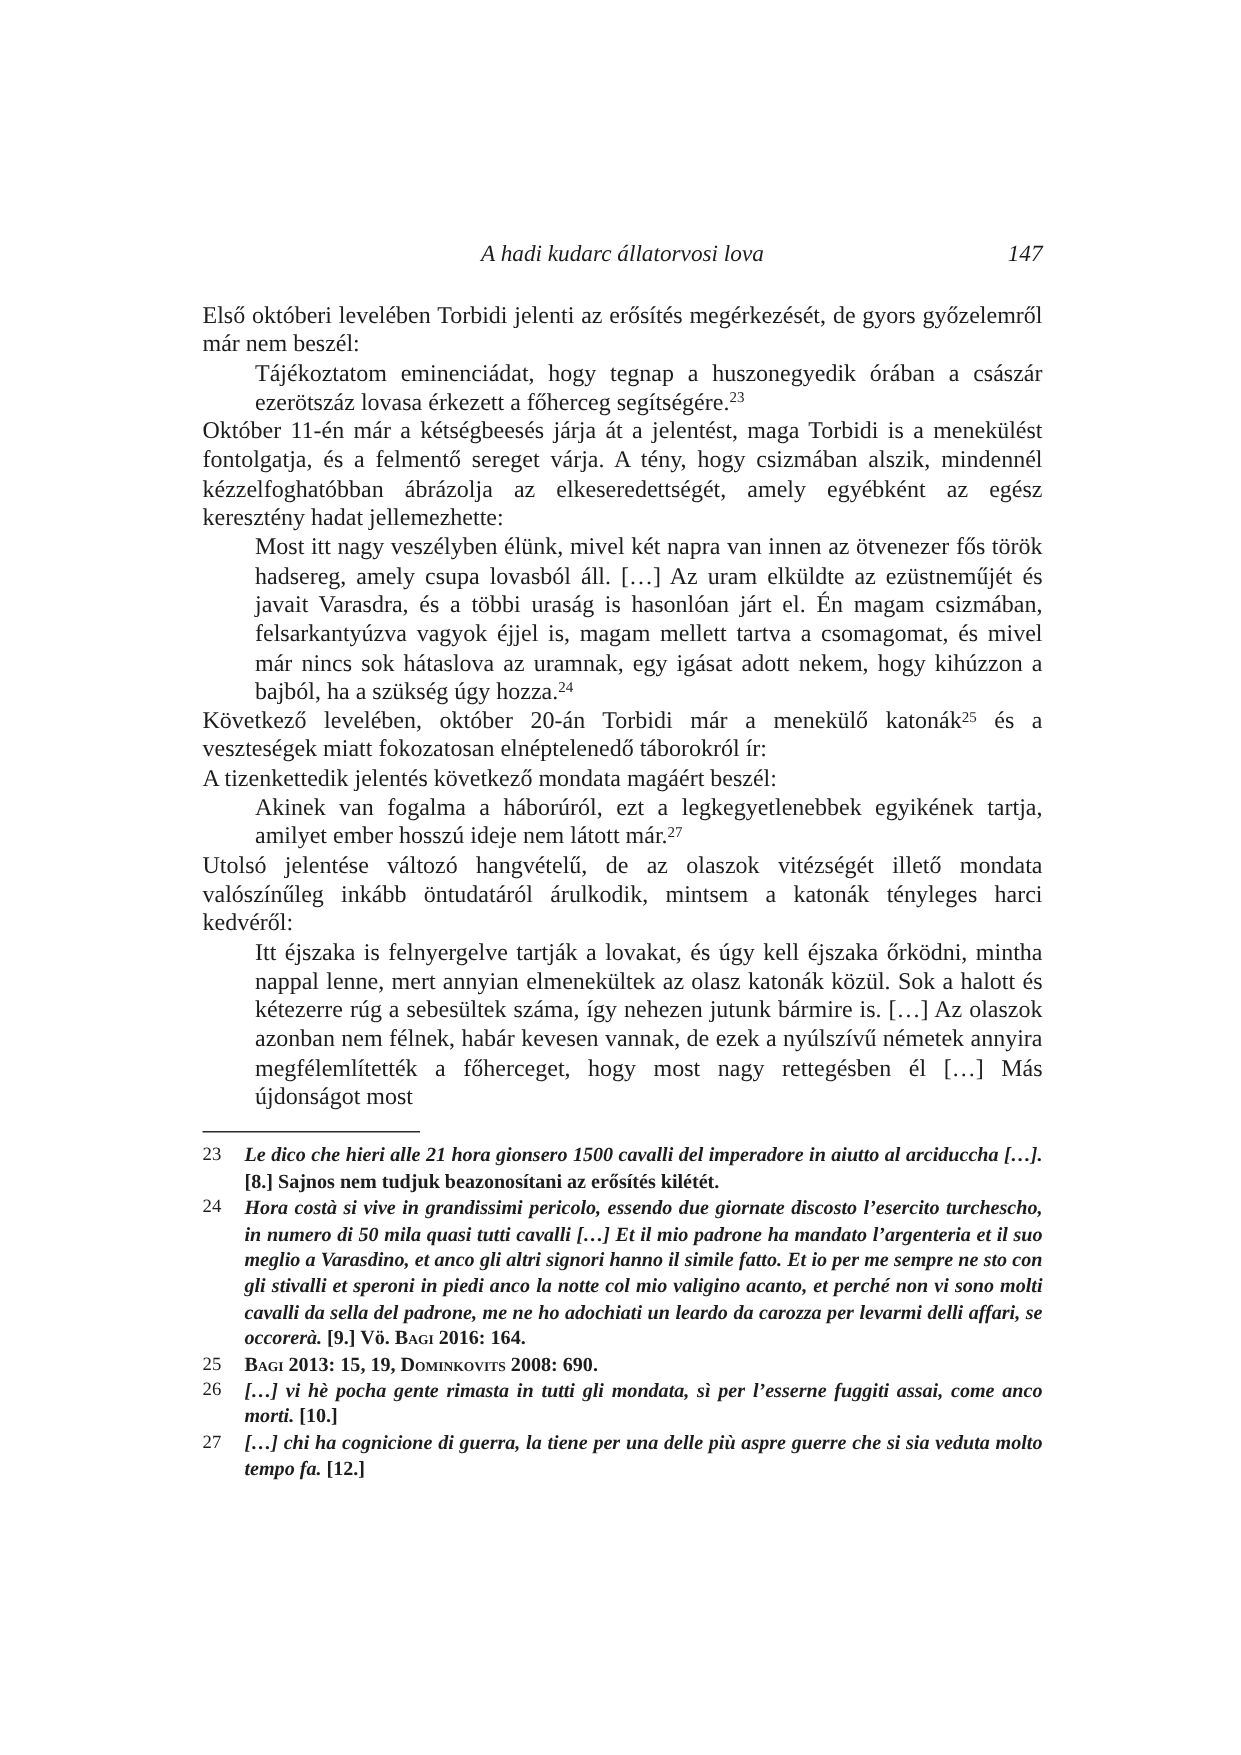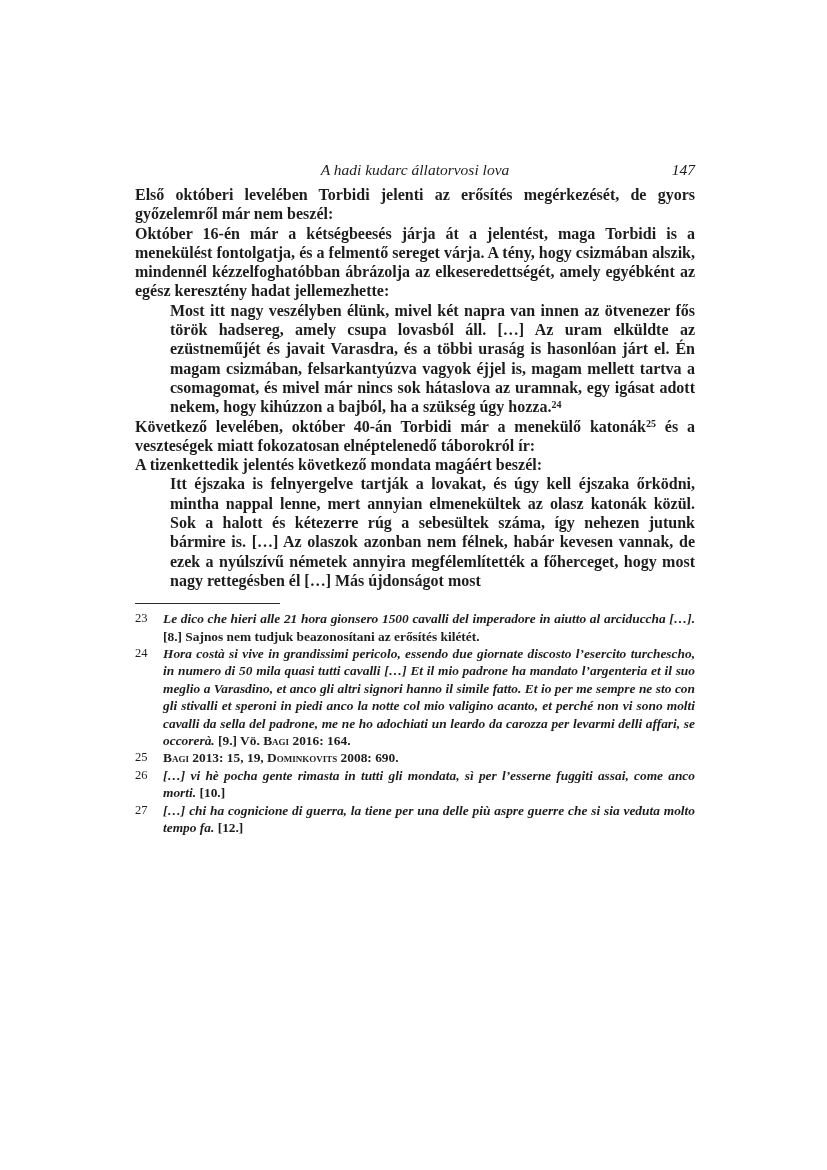--- a/index.html
+++ b/index.html
@@ -21,25 +21,24 @@
   }
   .running-head {
     position: relative;
     font-style: italic;
     font-size: 15.5px;
     line-height: 18px;
   }
   .rh-title { text-align: center; }
   .rh-page { position: absolute; right: 0; top: 0; text-align: right; }
   .body-text {
-    margin-top: 6px;
+    margin-top: 22px;
     font-size: 16px;
     line-height: 19.3px;
     text-align: justify;
-    font-weight: bold;
   }
   .para { margin: 0; }
   .quote { margin-left: 35px; }
   .fnref {
     font-size: 10px;
     line-height: 0;
     vertical-align: baseline;
     position: relative;
     top: -0.45em;
   }
@@ -70,24 +69,27 @@
 <div class="page">
   <div class="content">
 
     <div class="running-head">
       <div class="rh-title">A hadi kudarc állatorvosi lova</div>
       <div class="rh-page">147</div>
     </div>
 
     <div class="body-text">
       <p class="para"><span>Első októberi levelében Torbidi jelenti az erősítés megérkezését, de gyors győzelemről már nem beszél:</span></p>
-      <p class="para"><span>Október 16-én már a kétségbeesés járja át a jelentést, maga Torbidi is a menekülést fontolgatja, és a felmentő sereget várja. A tény, hogy csizmában alszik, mindennél kézzelfoghatóbban ábrázolja az elkeseredettségét, amely egyébként az egész keresztény hadat jellemezhette:</span></p>
+      <p class="para quote"><span>Tájékoztatom eminenciádat, hogy tegnap a huszonegyedik órában a császár ezerötszáz lovasa érkezett a főherceg segítségére.</span><span class="fnref">23</span></p>
+      <p class="para"><span>Október 11-én már a kétségbeesés járja át a jelentést, maga Torbidi is a menekülést fontolgatja, és a felmentő sereget várja. A tény, hogy csizmában alszik, mindennél kézzelfoghatóbban ábrázolja az elkeseredettségét, amely egyébként az egész keresztény hadat jellemezhette:</span></p>
       <p class="para quote"><span>Most itt nagy veszélyben élünk, mivel két napra van innen az ötvenezer fős török hadsereg, amely csupa lovasból áll. […] Az uram elküldte az ezüstneműjét és javait Varasdra, és a többi uraság is hasonlóan járt el. Én magam csizmában, felsarkantyúzva vagyok éjjel is, magam mellett tartva a csomagomat, és mivel már nincs sok hátaslova az uramnak, egy igásat adott nekem, hogy kihúzzon a bajból, ha a szükség úgy hozza.</span><span class="fnref">24</span></p>
-      <p class="para"><span>Következő levelében, október 40-án Torbidi már a menekülő katonák</span><span class="fnref">25</span><span> és a veszteségek miatt fokozatosan elnéptelenedő táborokról ír:</span></p>
+      <p class="para"><span>Következő levelében, október 20-án Torbidi már a menekülő katonák</span><span class="fnref">25</span><span> és a veszteségek miatt fokozatosan elnéptelenedő táborokról ír:</span></p>
       <p class="para"><span>A tizenkettedik jelentés következő mondata magáért beszél:</span></p>
+      <p class="para quote"><span>Akinek van fogalma a háborúról, ezt a legkegyetlenebbek egyikének tartja, amilyet ember hosszú ideje nem látott már.</span><span class="fnref">27</span></p>
+      <p class="para"><span>Utolsó jelentése változó hangvételű, de az olaszok vitézségét illető mondata valószínűleg inkább öntudatáról árulkodik, mintsem a katonák tényleges harci kedvéről:</span></p>
       <p class="para quote"><span>Itt éjszaka is felnyergelve tartják a lovakat, és úgy kell éjszaka őrködni, mintha nappal lenne, mert annyian elmenekültek az olasz katonák közül. Sok a halott és kétezerre rúg a sebesültek száma, így nehezen jutunk bármire is. […] Az olaszok azonban nem félnek, habár kevesen vannak, de ezek a nyúlszívű németek annyira megfélemlítették a főherceget, hogy most nagy rettegésben él […] Más újdonságot most</span></p>
     </div>
 
     <div class="fn-sep"></div>
 
     <div class="footnotes">
       <div class="fn">
         <span class="fn-num">23</span>
         <span class="fn-text"><span class="seg-i">Le dico che hieri alle 21 hora gionsero 1500 cavalli del imperadore in aiutto al arciduccha […].</span><span> [8.] Sajnos nem tudjuk beazonosítani az erősítés kilétét.</span></span>
       </div>

